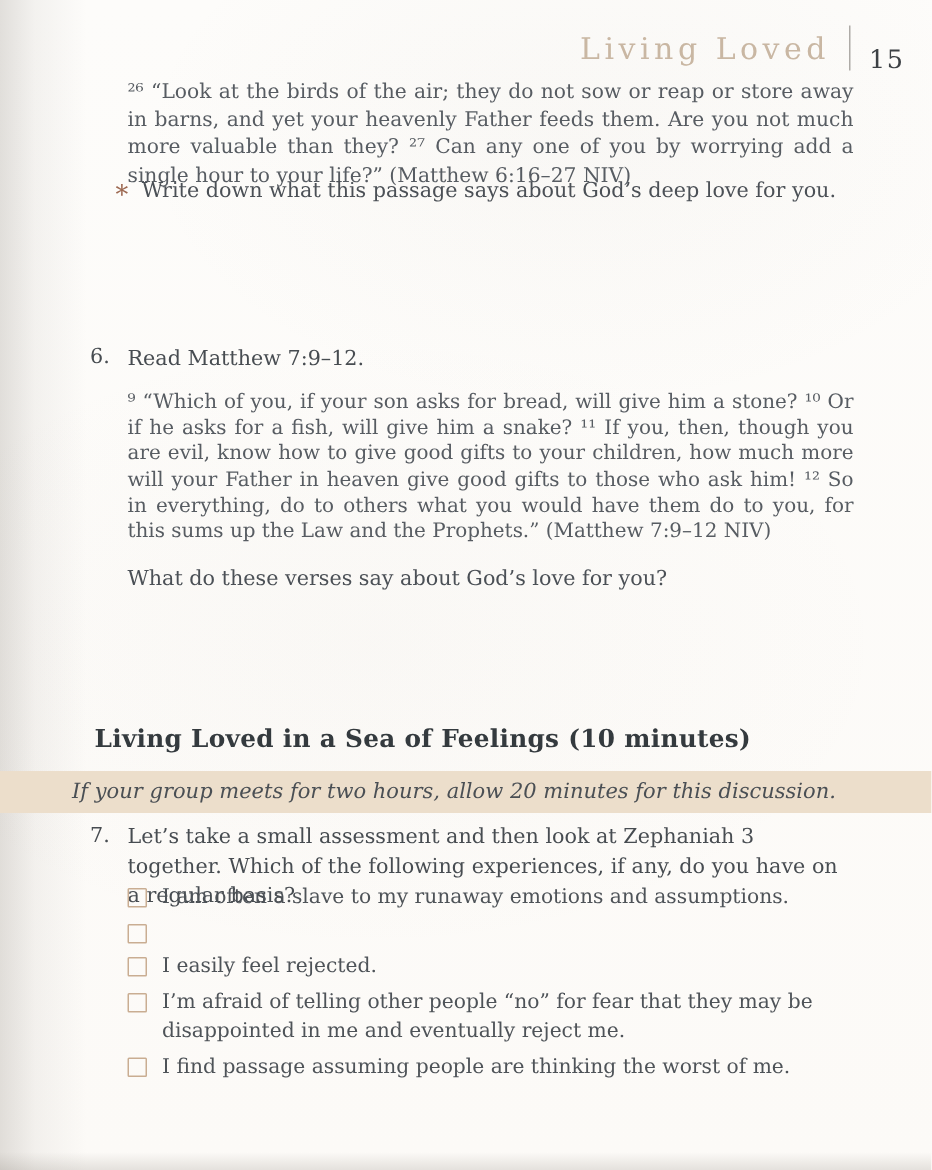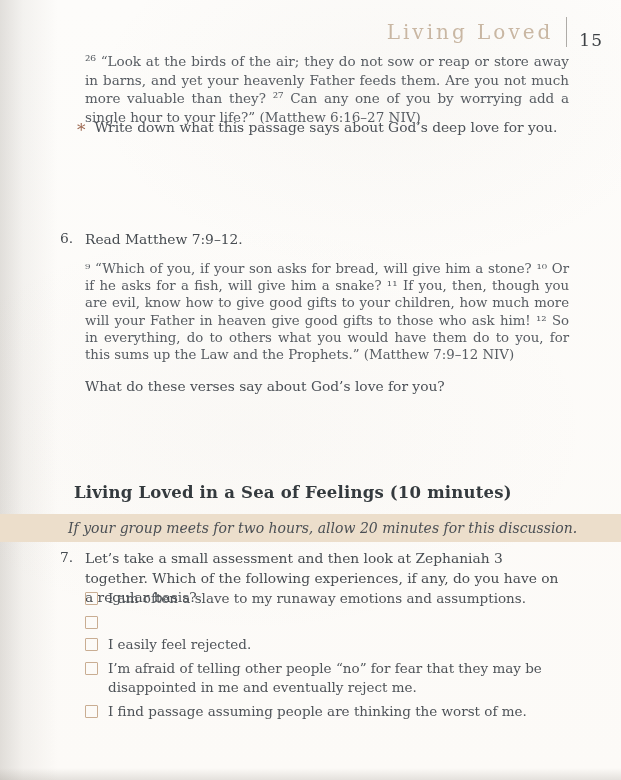--- a/index.html
+++ b/index.html
@@ -79,27 +79,27 @@
     position: absolute; top: 378px; left: 85px; width: 484px;
     font-size: 13.8px; color: #4b5056;
   }
 
   .answer-space { position: absolute; left: 85px; width: 480px; }
   .answer-space-1 { top: 150px; height: 72px; }
   .answer-space-2 { top: 392px; height: 85px; }
 
   
   .section-heading {
-    position: absolute; top: 483px; left: 74px; width: 520px;
+    position: absolute; top: 483px; left: 63px; width: 520px;
     font-size: 16.5px; font-weight: 700; color: #343a3e; letter-spacing: 0.2px;
   }
   .note-band {
     position: absolute; top: 514px; left: 0; width: 621px; height: 28px;
     background: #ecdecb;
-    display: flex; align-items: center; padding-left: 68px;
+    display: flex; align-items: center; padding-left: 48px;
   }
   .note-text { font-style: italic; font-size: 14px; color: #4a4f54; }
 
   
   .checklist { position: absolute; top: 589px; left: 85px; width: 488px; }
   .check-row { display: flex; align-items: flex-start; margin-bottom: 5.5px; }
   .checkbox {
     width: 13px; height: 13px; flex-shrink: 0;
     border: 1.2px solid #c9ad92; background: transparent;
     margin: 3px 10px 0 0; border-radius: 1px;

